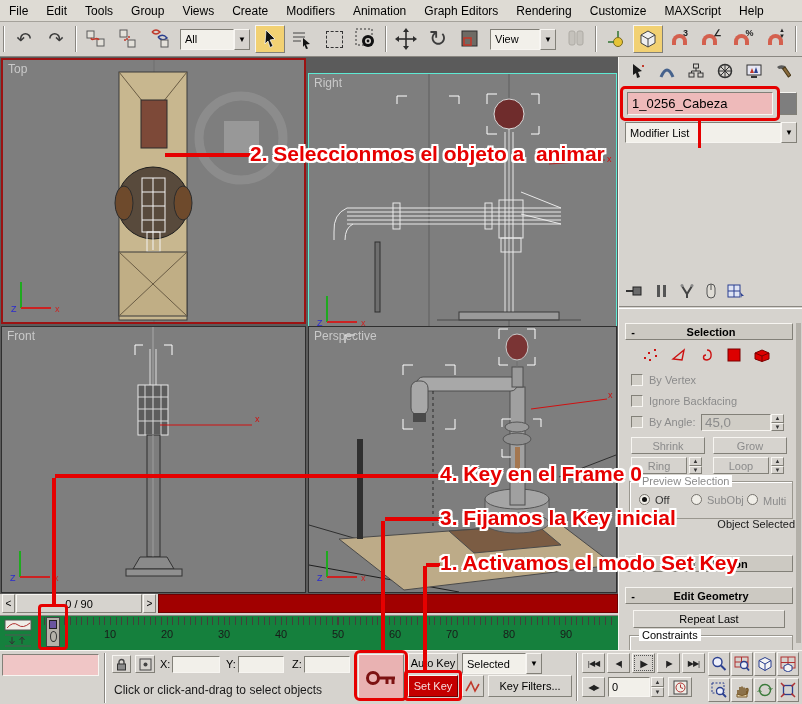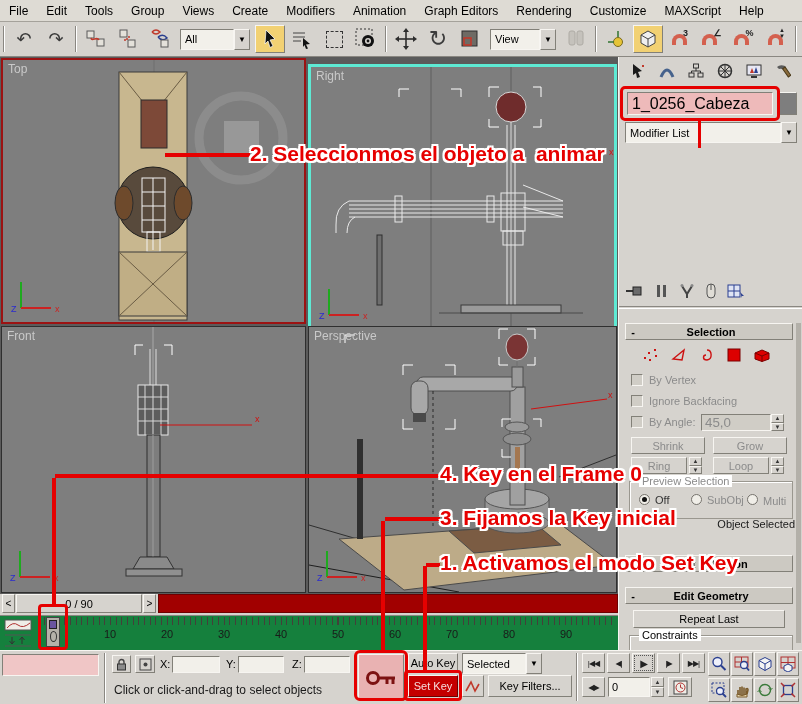--- a/index.html
+++ b/index.html
@@ -254,21 +254,21 @@
         <line x1="184" y1="256" x2="150" y2="224" stroke="#6a5c44"></line>
         <g>
           <line x1="18" y1="248" x2="18" y2="222" stroke="#1faa1f" stroke-width="2"></line>
           <line x1="18" y1="248" x2="48" y2="248" stroke="#cc2222" stroke-width="2"></line>
           <text x="8" y="252" font-size="9" fill="#2a2ad0">Z</text>
           <text x="52" y="252" font-size="9" fill="#cc2222">x</text>
         </g>
       </svg>
     </div>
 
-    <div class="vp" style="left:308px;top:7px;width:309px;height:266px;border:3px solid #5eead4">
+    <div class="vp" style="left:308px;top:16px;width:309px;height:266px;border:1px solid #5eead4">
       <span class="vplabel">Right</span>
       <svg width="307" height="264" viewBox="0 0 307 264">
         <line x1="120" y1="0" x2="120" y2="264" stroke="#5f5f5f"></line>
         <line x1="200" y1="0" x2="200" y2="264" stroke="#5f5f5f"></line>
         <circle cx="200" cy="40" r="15" fill="#6f2c2c" stroke="#d8d8d8"></circle>
         <g stroke="#e9e9e9" fill="none">
           <line x1="200" y1="55" x2="200" y2="238"></line>
             <line x1="196" y1="58" x2="196" y2="238"></line>
             <line x1="204" y1="58" x2="204" y2="238"></line>
           <line x1="38" y1="134" x2="252" y2="134"></line>
@@ -415,21 +415,21 @@
           </svg>
         </div>
       <div class="tab btn">
           <svg width="16" height="16">
             <path d="M2,4 q3,-3 8,-1 l1,2 -2,2 q-3,-2 -5,-1 Z" fill="#5a5a5a"></path>
             <rect x="8" y="5" width="3" height="10" transform="rotate(-35 9 6)" fill="#8a6a3a" stroke="#4a3a1a"></rect>
           </svg>
         </div>
     </div>
 
-    <input class="abs" style="left: 8px; top: 35px; width: 146px; height: 23px; background: rgb(238, 186, 186); border-width: 1px; border-style: solid; border-image: initial; border-color: rgb(130, 128, 120) rgb(247, 245, 241) rgb(247, 245, 241) rgb(130, 128, 120); font-size: 16px; padding: 2px 4px;" readonly="" value="1_0256_Cabeza">
+    <input class="abs" style="left: 8px; top: 35px; width: 146px; height: 23px; background: rgb(238, 186, 186); border-width: 1px; border-style: solid; border-image: initial; border-color: rgb(130, 128, 120) rgb(247, 245, 241) rgb(247, 245, 241) rgb(130, 128, 120); font-size: 13px; padding: 2px 4px;" readonly="" value="1_0256_Cabeza">
     <div class="abs raised" style="left:158px;top:35px;width:20px;height:23px;background:#7e7e7e"></div>
 
     <div class="abs dd" style="left:6px;top:65px">
       <span class="val" style="width:156px;font-size:11px">Modifier List</span>
       <span class="arw btn raised">▼</span>
     </div>
 
 
     <div class="abs" style="left:6px;top:222px;width:172px;height:24px;display:flex;gap:10px;align-items:center">
       <svg width="20" height="16">

